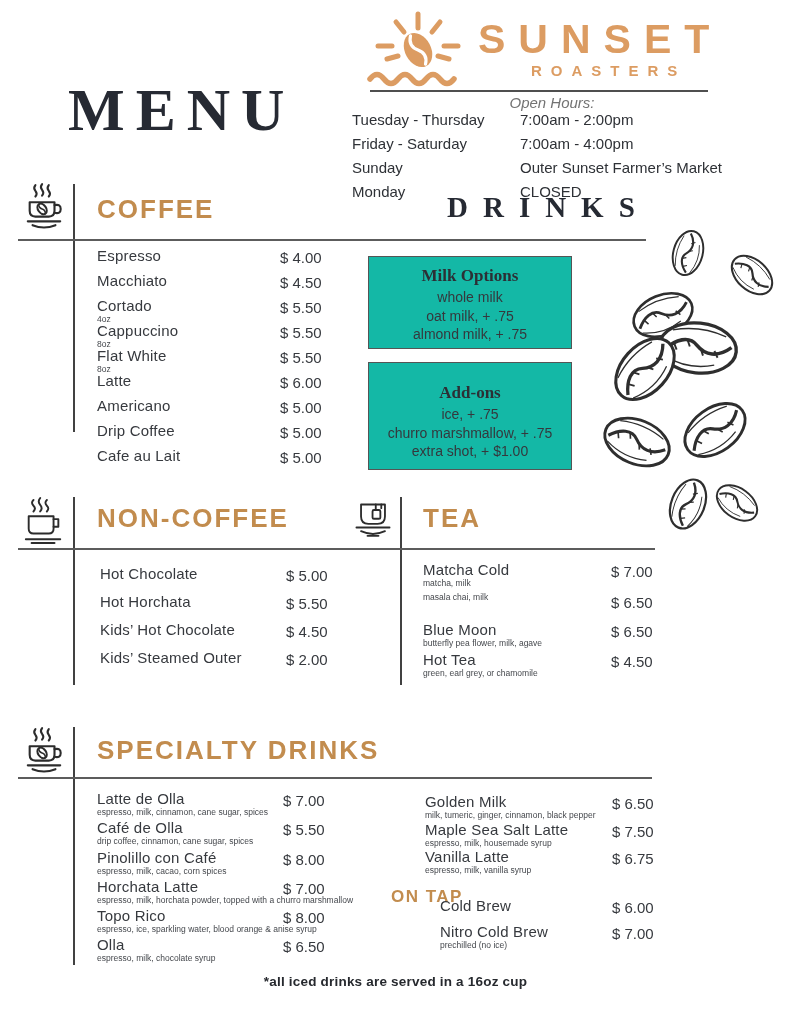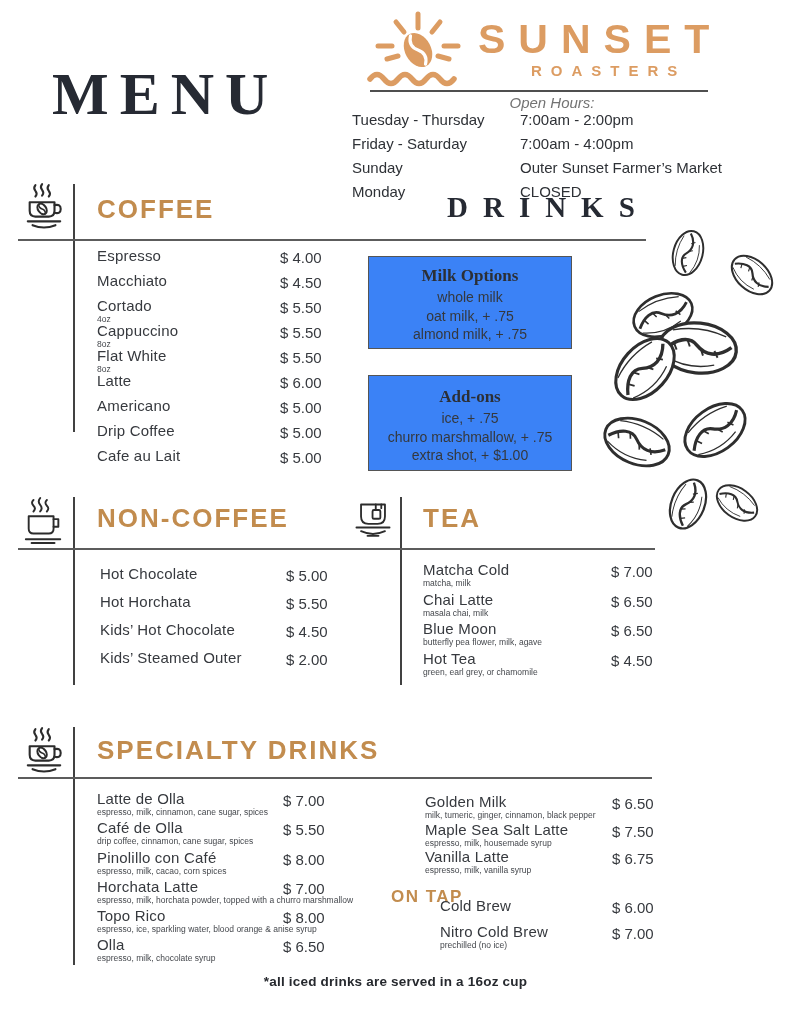--- a/index.html
+++ b/index.html
@@ -1,20 +1,20 @@
 <!DOCTYPE html>
 <html style="--accent: #DC9C62; --heading: #C28C4E; --ink: #262A33;"><head>
 <meta charset="utf-8">
 <style>
   html,body{margin:0;padding:0;background:#ffffff;}
   .page{position:relative;width:791px;height:1023px;background:#fff;overflow:hidden;
         font-family:"Liberation Sans",sans-serif;color:#3a3d42;}
   :root{--accent:#DC9C62;--heading:#C28C4E;--ink:#262A33;}
 
-  .menu-title{position:absolute;left:52px;top:60px;margin:0;
+  .menu-title{position:absolute;left:52px;top:60px;margin:16px;
     font-family:"Liberation Serif",serif;font-weight:700;font-size:60px;
     letter-spacing:11px;color:var(--ink);}
 
   .logo{position:absolute;left:366px;top:10px;}
   .logo svg{display:block;}
   .brand-line1{position:absolute;left:478px;top:16px;font-size:41px;font-weight:700;
     letter-spacing:13px;color:var(--accent);}
   .brand-line2{position:absolute;left:531px;top:62px;font-size:15px;font-weight:700;
     letter-spacing:9px;color:var(--accent);}
   .logo-rule{position:absolute;left:370px;top:90px;width:338px;height:1.5px;background:#4f4f4f;}
@@ -33,21 +33,21 @@
     font-family:"Liberation Serif",serif;font-weight:700;font-size:29px;
     letter-spacing:15px;color:var(--ink);white-space:nowrap;}
 
   .mlist{position:absolute;}
   .item{position:relative;height:var(--pitch,25px);}
   .item .name{display:block;font-size:15px;line-height:16px;color:#36393e;white-space:nowrap;letter-spacing:0.2px;}
   .item .note{font-size:8.5px;line-height:9.5px;margin-top:1px;color:#45484d;white-space:nowrap;}
   .item .price{position:absolute;left:var(--price-x,183px);top:1px;font-size:15px;color:#36393e;white-space:nowrap;}
 
   .opt-box{position:absolute;left:368px;width:204px;border:1.5px solid #555;
-    text-align:center;background:#3b82f6;box-sizing:border-box;padding-top:9px;}
+    text-align:center;background:#14b8a6;box-sizing:border-box;padding-top:9px;}
   .opt-box .box-title{font-family:"Liberation Serif",serif;font-weight:700;font-size:17px;
     color:#2c2f35;margin:0 0 2px 0;}
   .opt-box .box-line{font-size:14px;line-height:18.5px;color:#35383d;}
 
   .ontap-title{position:absolute;left:382px;top:878px;margin:9px;font-size:17px;font-weight:800;
     letter-spacing:1.5px;color:var(--heading);}
 
   .footer-note{position:absolute;left:0;top:974px;width:791px;text-align:center;
     font-size:13.5px;font-weight:700;color:#26292e;letter-spacing:0.2px;}
 
@@ -186,21 +186,21 @@
   <div class="opt-box" style="top:256px;height:93px;">
     <div class="box-title">Milk Options</div>
     <div>
 
     <div class="box-line">whole milk</div>
         <div class="box-line">oat milk, + .75</div>
         <div class="box-line">almond milk, + .75</div>
       </div>
   </div>
 
-  <div class="opt-box" style="top:375px;height:96px;padding-top:11px;">
+  <div class="opt-box" style="top:362px;height:108px;padding-top:20px;">
     <div class="box-title">Add-ons</div>
     <div>
 
     <div class="box-line">ice, + .75</div>
         <div class="box-line">churro marshmallow, + .75</div>
         <div class="box-line">extra shot, + $1.00</div>
       </div>
   </div>
 
   <svg class="icon" style="left:575px;top:212px;" width="216" height="345" viewBox="0 0 216 345">
@@ -282,21 +282,20 @@
 
   <div class="mlist" style="left:423px;top:562px;width:250px;--pitch:29.5px;--price-x:188px;">
 
       <div class="item">
         <span class="name">Matcha Cold</span>
         <span class="price">$ 7.00</span>
         <div class="note">matcha, milk</div>
       </div>
 
       <div class="item">
-        <span class="name">Chai Latte</span>
         <span class="price">$ 6.50</span>
         <div class="note">masala chai, milk</div>
       </div>
 
       <div class="item">
         <span class="name">Blue Moon</span>
         <span class="price">$ 6.50</span>
         <div class="note">butterfly pea flower, milk, agave</div>
       </div>
 

